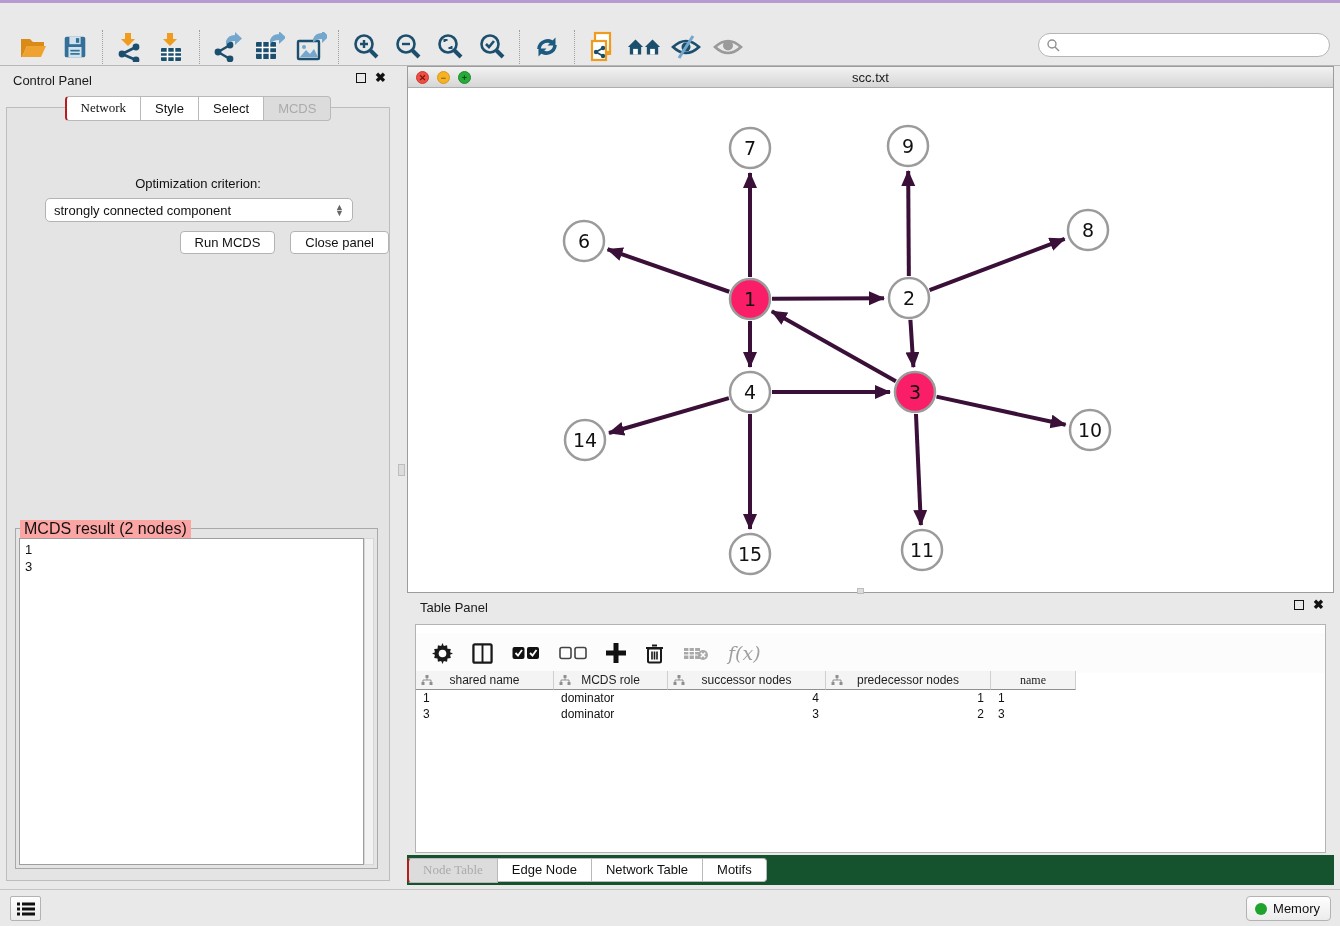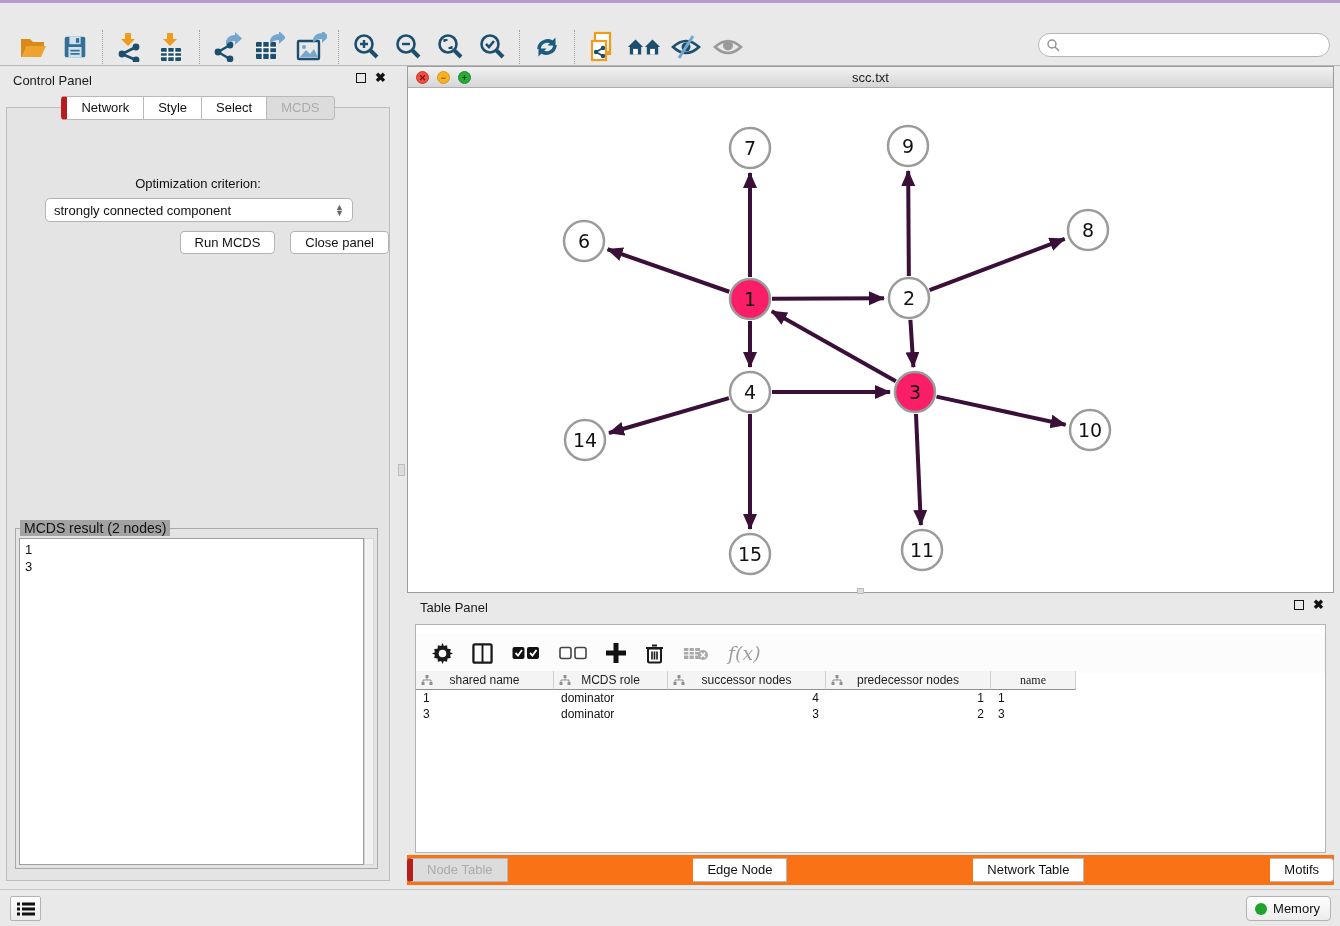--- a/index.html
+++ b/index.html
@@ -28,34 +28,34 @@
   
   .control-panel { position:absolute; left:0; top:67px; width:396px; height:821px; background:#e9e9e9; }
   .panel-header { position:relative; height:26px; }
   .panel-header .ptitle { position:absolute; left:13px; top:6px; font-size:13px; color:#1a1a1a; }
   .panel-hicons { position:absolute; right:10px; top:6px; display:flex; gap:9px; align-items:center; }
   .float-box { width:10px; height:10px; border:1.5px solid #111; background:transparent; display:inline-block; }
   .close-x { font-size:13px; font-weight:bold; color:#111; line-height:10px; }
 
   .cp-tabs { position:absolute; left:0; right:0; top:29px; display:flex; justify-content:center; z-index:2; }
   .seg-tab { font-size:13px; padding:3px 14px 4px; background:#fff; border:1px solid #b9b9b9; border-left:none; color:#111; }
-  .seg-tab:first-child { border-left:6px solid #b91c1c; border-radius:4px 0 0 4px; }
+  .seg-tab:first-child { border-left:2px solid #b91c1c; border-radius:4px 0 0 4px;font-family:Liberation Serif, serif; }
   .seg-tab:last-child { border-radius:0 4px 4px 0; }
   .seg-tab.active { background:#dcdcdc; color:#ababab; }
 
   .cp-body { position:absolute; left:6px; right:6px; top:40px; bottom:7px; border:1px solid #bdbdbd; background:#e4e4e4; }
   .opt-label { position:absolute; top:68px; left:0; right:0; text-align:center; font-size:13px; color:#111; }
   .cp-select { position:absolute; left:38px; right:36px; top:90px; height:24px; background:#fff; border:1px solid #b3b3b3;
                border-radius:5px; display:flex; align-items:center; padding:0 8px; font-size:13px; color:#111; }
   .cp-select .stepper { margin-left:auto; display:flex; flex-direction:column; align-items:center; line-height:6px; color:#666; font-size:9px; }
   .cp-buttons { position:absolute; top:123px; left:0; right:0; display:flex; justify-content:flex-end; gap:15px; }
   .cp-btn { font-size:13px; padding:3px 14px; background:#fff; border:1px solid #b3b3b3; border-radius:4px; color:#111; font-family:"Liberation Sans",sans-serif; }
 
   .mcds-fieldset { position:absolute; left:8px; right:11px; top:420px; bottom:11px; border:1px solid #a9a9a9; }
-  .mcds-legend { position:absolute; top:-9px; left:4px; background:#a3a3a3; padding:0 4px; font-size:14px; color:#111; }
+  .mcds-legend { position:absolute; top:-9px; left:4px; background:#fca5a5; padding:0 4px; font-size:16px; color:#111; }
   .mcds-text { position:absolute; left:3px; right:13px; top:9px; bottom:3px; background:#fff; border:1px solid #9e9e9e;
                font-size:13px; color:#111; padding:2px 5px; white-space:pre-line; line-height:17px; }
   .mcds-scroll { position:absolute; right:3px; top:9px; bottom:3px; width:10px; background:#f2f2f2; border:1px solid #d6d6d6; }
 
   
   .vsplit-handle { position:absolute; left:398px; top:464px; width:7px; height:12px; background:#dcdcdc; border:1px solid #bdbdbd; }
   .hsplit-handle { position:absolute; left:857px; top:588px; width:7px; height:6px; background:#dcdcdc; border:1px solid #bdbdbd; }
 
   
   .net-window { position:absolute; left:407px; top:66px; width:927px; height:527px; border:1px solid #9c9c9c; background:#fff; }
@@ -74,21 +74,21 @@
   .tp-toolbar { position:absolute; left:0; right:0; top:8px; height:40px; display:flex; align-items:center; gap:19px; padding-left:16px; background:#fcfcfc; }
   .tp-tbtn { border:none; background:transparent; display:flex; align-items:center; justify-content:center; height:28px; }
   .tp-grid { position:absolute; left:0; right:0; top:46px; bottom:0; }
   .tgrid-header { display:flex; height:19px; font-size:12px; color:#222; }
   .th-cell { position:relative; background:#f4f4f4; border-right:1px solid #cfcfcf; border-bottom:1px solid #8f8f8f;
              display:flex; align-items:center; justify-content:center; gap:5px; }
   .th-cell .tree-ic { position:absolute; left:5px; top:4px; }
   .tgrid-row { display:flex; height:16px; font-size:12px; color:#111; align-items:center; }
   .td-cell { padding:0 7px; overflow:hidden; white-space:nowrap; }
 
-  .tp-tabs { position:absolute; left:0; right:0; bottom:3px; height:30px; display:flex; justify-content:space-between; align-items:center; background:#f97316;gap:25px; }
+  .tp-tabs { position:absolute; left:0; right:0; bottom:3px; height:30px; display:flex; justify-content:flex-start; align-items:center; background:#14532d; }
 
   
   .statusbar { position:absolute; left:0; bottom:0; right:0; height:37px; background:#e9e9e9; border-top:1px solid #c4c4c4; }
   .list-btn { position:absolute; left:10px; top:6px; width:31px; height:25px; background:linear-gradient(#fefefe,#ececec);
               border:1px solid #b3b3b3; border-radius:2px; display:flex; align-items:center; justify-content:center; }
   .memory-btn { position:absolute; right:9px; top:6px; height:25px; padding:0 10px 0 8px; background:linear-gradient(#fefefe,#ececec);
                 border:1px solid #b3b3b3; border-radius:4px; display:flex; align-items:center; gap:6px; font-size:13px; color:#111; }
   .mem-dot { width:12px; height:12px; border-radius:50%; }
 
   svg text { font-family:"DejaVu Sans", sans-serif; }

